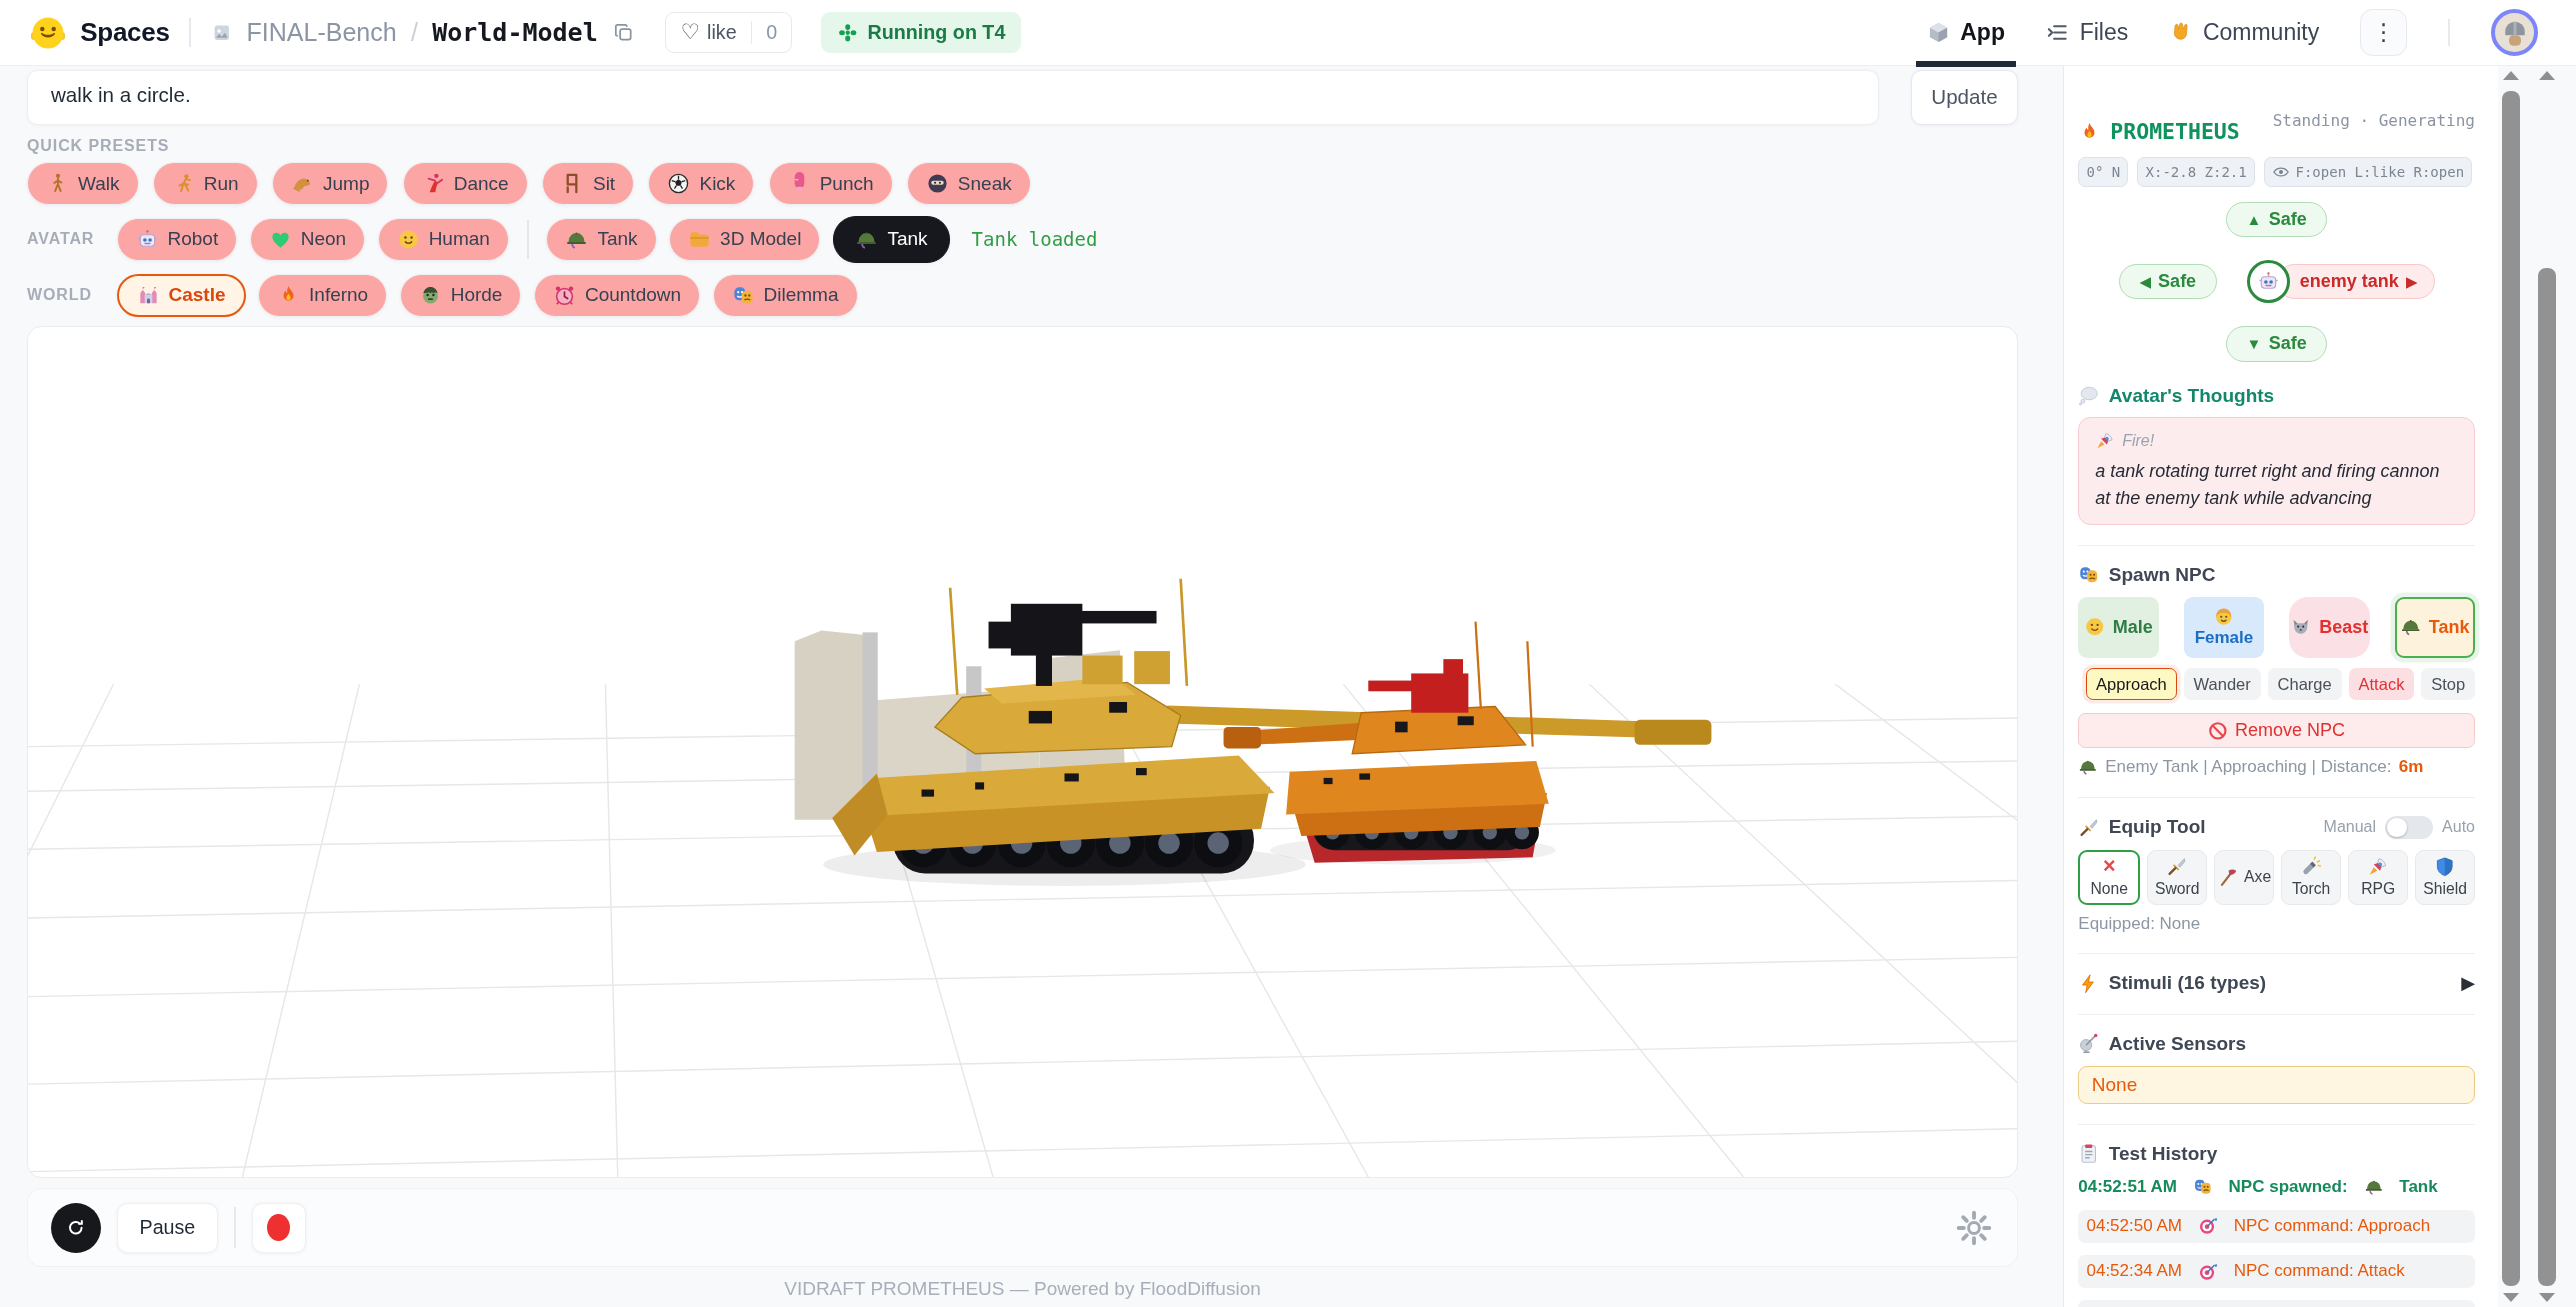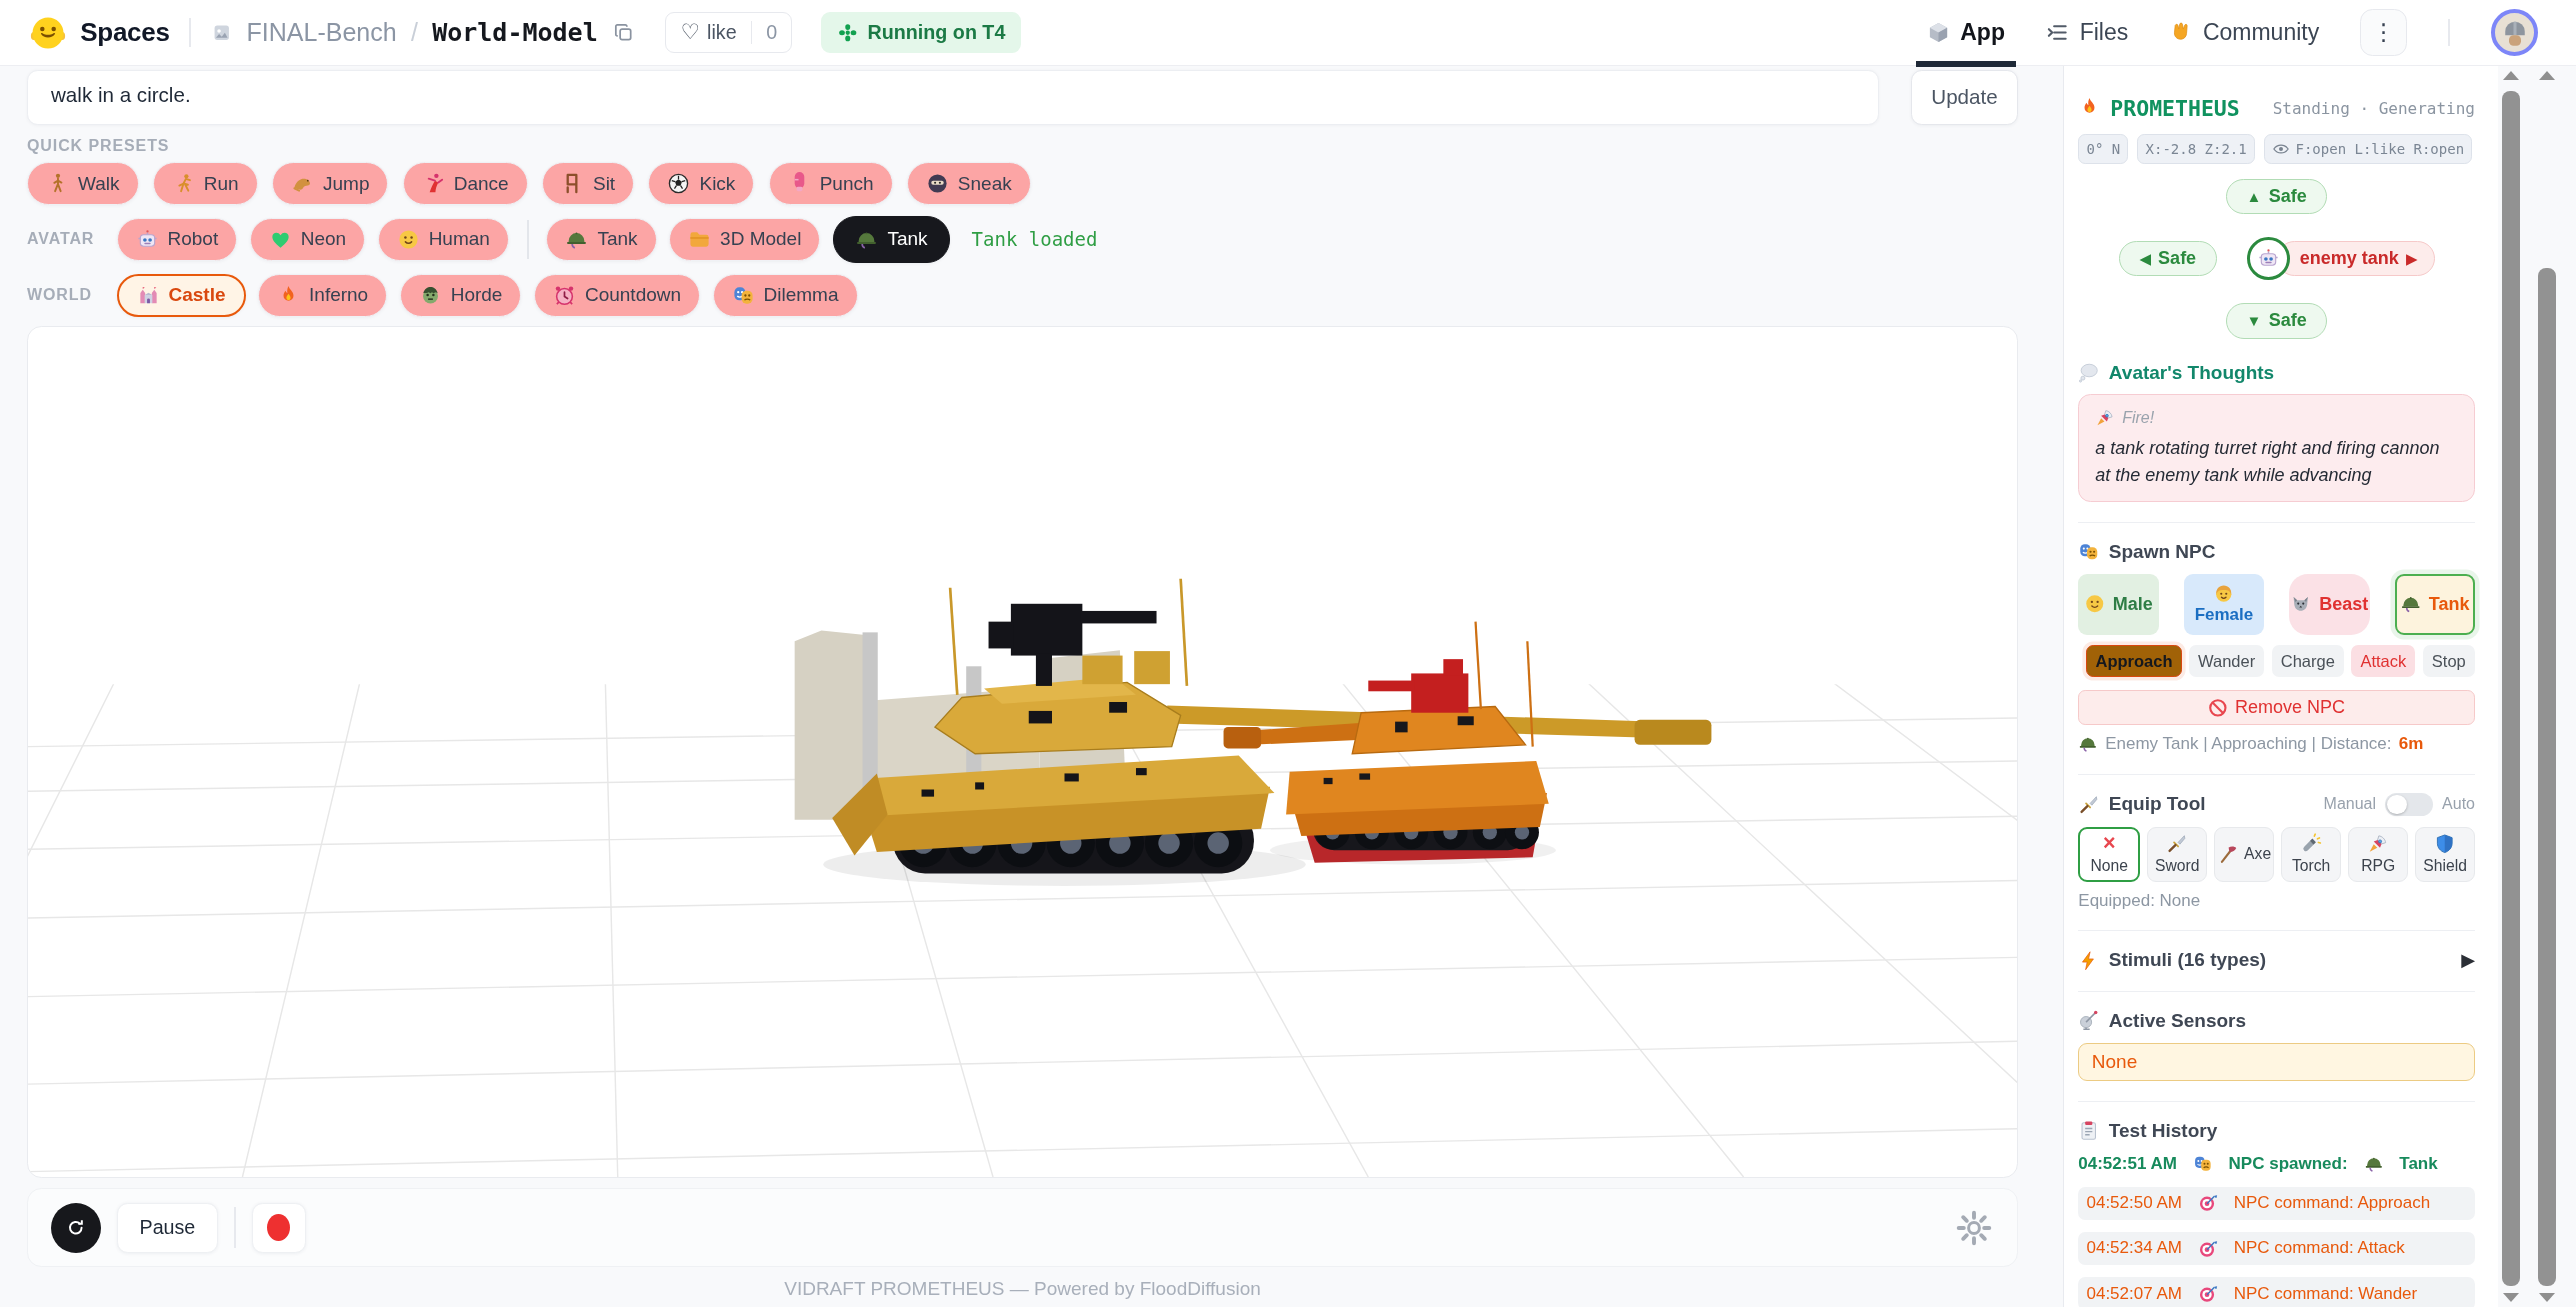--- a/index.html
+++ b/index.html
@@ -92,22 +92,22 @@
   .gear-btn{ margin-left:auto; width:41px; height:41px; background:none; border:none; color:#a4aab4;
     display:flex; align-items:center; justify-content:center;}
   .credit{ margin-top:10.7px; text-align:center; font-size:19px; color:#a8afba; }
 
   
   .sidebar{
     position:absolute; left:2063px; top:0; bottom:0; width:435px; background:#fff;
     border-left:1.8px solid #e8eaef; padding:30px 23px 0 14.3px; overflow:hidden;
   }
   .sb-head{ display:flex; align-items:center; justify-content:space-between; }
-  .sb-title{ display:flex; align-items:flex-start; gap:9px; font-size:21.5px; font-weight:bold; color:#10925f;
-    font-family:"DejaVu Sans Mono","Liberation Mono",monospace;}
+  .sb-title{ display:flex; align-items:flex-end; gap:9px; font-size:21.5px; font-weight:bold; color:#10925f;
+    font-family:"DejaVu Sans Mono","Liberation Mono",monospace;margin-top:23px;}
   .sb-state{ font-size:16px; color:#8b95a1; font-family:"DejaVu Sans Mono","Liberation Mono",monospace;}
   .stats{ display:flex; gap:9px; margin-top:12.5px; }
   .stat{ display:flex; align-items:center; gap:5.4px; background:#eef1f6; border:1.8px solid #dde2ea;
     border-radius:7.2px; padding:5.4px 7.2px; font-size:14px; color:#7b8694; white-space:nowrap;
     font-family:"DejaVu Sans Mono","Liberation Mono",monospace;}
   .nav-center{ text-align:center; margin-top:14.3px; }
   .pill-safe{ display:inline-flex; align-items:center; gap:7.2px; background:#eef9ef; border:1.8px solid #b2dcb5;
     border-radius:19.7px; padding:6.3px 19.7px; font-size:18px; font-weight:bold; color:#2b8a3e; }
   .tri{ font-size:15px; line-height:1; }
   .nav-mid{ margin-top:23px; display:flex; justify-content:center; align-items:center; gap:30px; }
@@ -128,21 +128,21 @@
   .npc{ border-radius:9px; height:61px; display:flex; align-items:center; justify-content:center; gap:7.2px;
     font-size:18px; font-weight:bold; }
   .npc.male{ background:#e2f0e2; color:#2e7d45; }
   .npc.female{ background:#d8e9fb; color:#1b6ec2; flex-direction:column; gap:0; font-size:17px; }
   .npc.beast{ background:#fbe1e6; color:#e03131;border-radius:19px; }
   .npc.tank{ background:#fdf3dd; border:2.2px solid #4caf50; color:#e8590c;
     box-shadow:0 0 0 4.5px #e9f5ea; }
   .cmd-row{ margin-top:10.7px; display:flex; gap:7.2px; }
   .cmd{ flex:auto; text-align:center; background:#f1f3f5; border:1.8px solid transparent; border-radius:7.2px;
     padding:5.4px 7.2px; font-size:16.5px; color:#4a5158; white-space:nowrap; }
-  .cmd.sel{ background:#a16207; border-color:#d9480f; color:#15181e; font-weight:bold;
+  .cmd.sel{ background:#fef9c3; border-color:#d9480f; color:#15181e; font-weight:normal;
     box-shadow:0 0 0 3.6px #fcebe5;margin-left:8px; }
   .cmd.danger{ background:#fbdfe3; color:#e03131; }
   .remove-btn{ margin-top:12.5px; width:100%; background:#fdeceb; border:1.8px solid #f6c9c9; border-radius:7.2px;
     padding:6.3px 0; display:flex; align-items:center; justify-content:center; gap:7.2px; font-size:18px; color:#e03131;
     font-family:inherit;}
   .npc-status{ margin-top:9px; display:flex; align-items:center; gap:7.2px; font-size:17px; color:#8d97a3; }
   .npc-status b{ color:#e8590c; }
   .equip-head{ display:flex; align-items:center; justify-content:space-between; }
   .toggle-wrap{ display:flex; align-items:center; gap:9px; font-size:16px; color:#98a1ac; }
   .toggle{ width:48px; height:23px; background:#e4e7eb; border-radius:11.6px; position:relative; }

